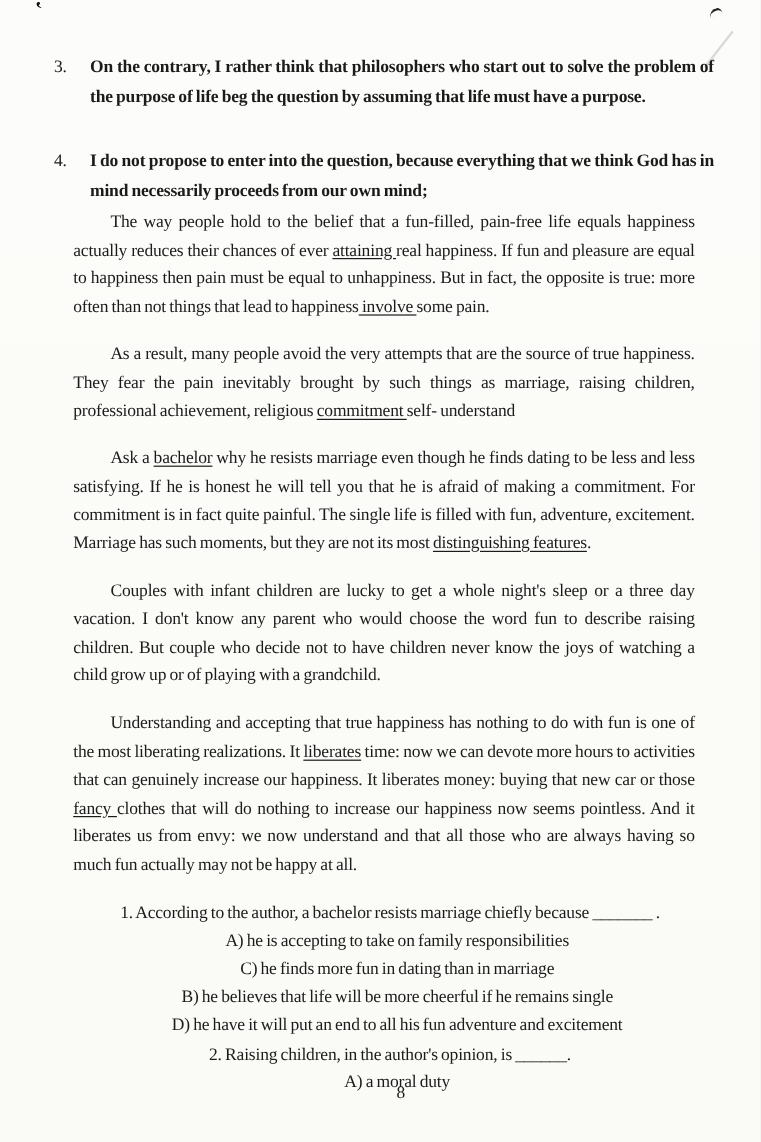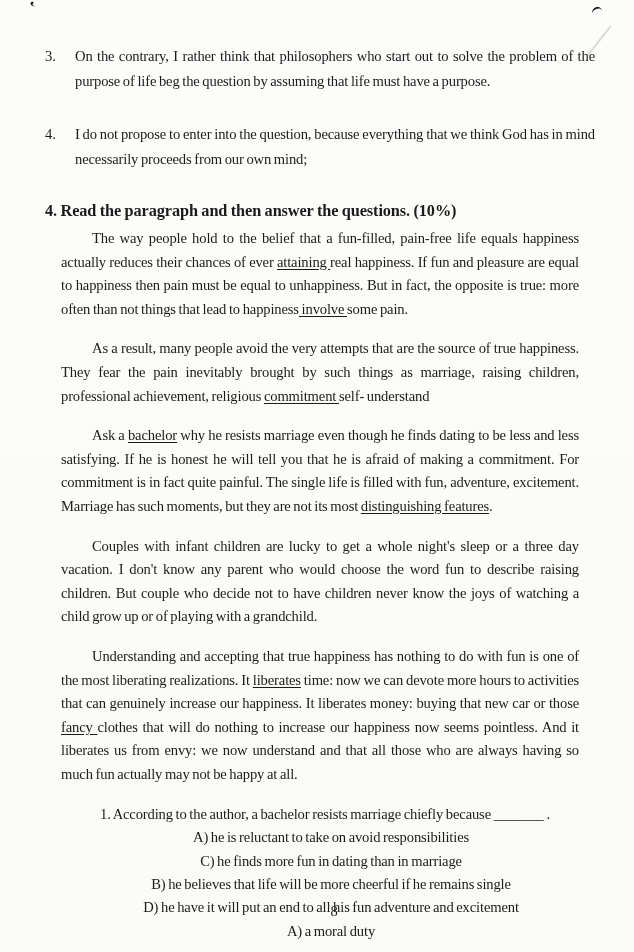--- a/index.html
+++ b/index.html
@@ -12,21 +12,21 @@
     color:#1b1b1b;
     overflow:hidden;
   }
   .content{
     position:absolute;left:45px;right:39px;top:44px;
     font-size:14.6px;line-height:24.5px;
     letter-spacing:-0.15px;word-spacing:-0.8px;
   }
   .intro-item{display:flex;text-align:justify;}
   .intro-item .num{flex:0 0 30px;}
-  .intro-item .itxt{flex:1;}
+  .intro-item .itxt{flex:1;font-weight:bold;}
   .item-4{margin-top:29px;}
   .section-heading{
     margin-top:27px;
     font-weight:700;font-size:16.3px;line-height:26px;
     letter-spacing:-0.1px;word-spacing:-0.5px;
   }
   .passage p{
     margin:16px;text-indent:31px;text-align:justify;
     line-height:23.6px;
   }
@@ -73,40 +73,40 @@
     <div class="intro-item item-3">
       <span class="num">3.</span>
       <span class="itxt">On the contrary, I rather think that philosophers who start out to solve the problem of the purpose of life beg the question by assuming that life must have a purpose.</span>
     </div>
 
     <div class="intro-item item-4">
       <span class="num">4.</span>
       <span class="itxt">I do not propose to enter into the question, because everything that we think God has in mind necessarily proceeds from our own mind;</span>
     </div>
 
-    <div class="section-heading">4. Read the paragraph and then answer the questions. (10%)</div>
 
     <div class="passage">
       <p><span>The way people hold to the belief that a fun-filled, pain-free life equals happiness actually reduces their chances of ever </span><span class="u">attaining </span><span>real happiness. If fun and pleasure are equal to happiness then pain must be equal to unhappiness. But in fact, the opposite is true: more often than not things that lead to happiness</span><span class="u"> involve </span><span>some pain.</span></p>
 
       <p><span>As a result, many people avoid the very attempts that are the source of true happiness. They fear the pain inevitably brought by such things as marriage, raising children, professional achievement, religious </span><span class="u">commitment </span><span>self- understand</span></p>
 
       <p><span>Ask a </span><span class="u">bachelor</span><span> why he resists marriage even though he finds dating to be less and less satisfying. If he is honest he will tell you that he is afraid of making a commitment. For commitment is in fact quite painful. The single life is filled with fun, adventure, excitement. Marriage has such moments, but they are not its most </span><span class="u">distinguishing features</span><span>.</span></p>
 
       <p><span>Couples with infant children are lucky to get a whole night's sleep or a three day vacation. I don't know any parent who would choose the word fun to describe raising children. But couple who decide not to have children never know the joys of watching a child grow up or of playing with a grandchild.</span></p>
 
       <p><span>Understanding and accepting that true happiness has nothing to do with fun is one of the most liberating realizations. It </span><span class="u">liberates</span><span> time: now we can devote more hours to activities that can genuinely increase our happiness. It liberates money: buying that new car or those </span><span class="u">fancy </span><span>clothes that will do nothing to increase our happiness now seems pointless. And it liberates us from envy: we now understand and that all those who are always having so much fun actually may not be happy at all.</span></p>
     </div>
 
     <div class="questions">
       <p class="q-stem">1. According to the author, a bachelor resists marriage chiefly because _______ .</p>
-      <p class="q-option">A) he is reluctant to take on avoid responsibilities</p>
+      <p class="q-option">A) he is accepting to take on family responsibilities</p>
       <p class="q-option">C) he finds more fun in dating than in marriage</p>
       <p class="q-option">B)  he believes that life will be more cheerful if he remains single</p>
       <p class="q-option">D) he have it will put an end to all his fun adventure and excitement</p>
+      <p class="q-stem">2. Raising children, in the author's opinion, is ______.</p>
       <p class="q-option">A) a moral duty</p>
     </div>
 
   </div>
 
   <div class="footer-pagenum">8</div>
 
 </div>
 
 </body></html>

